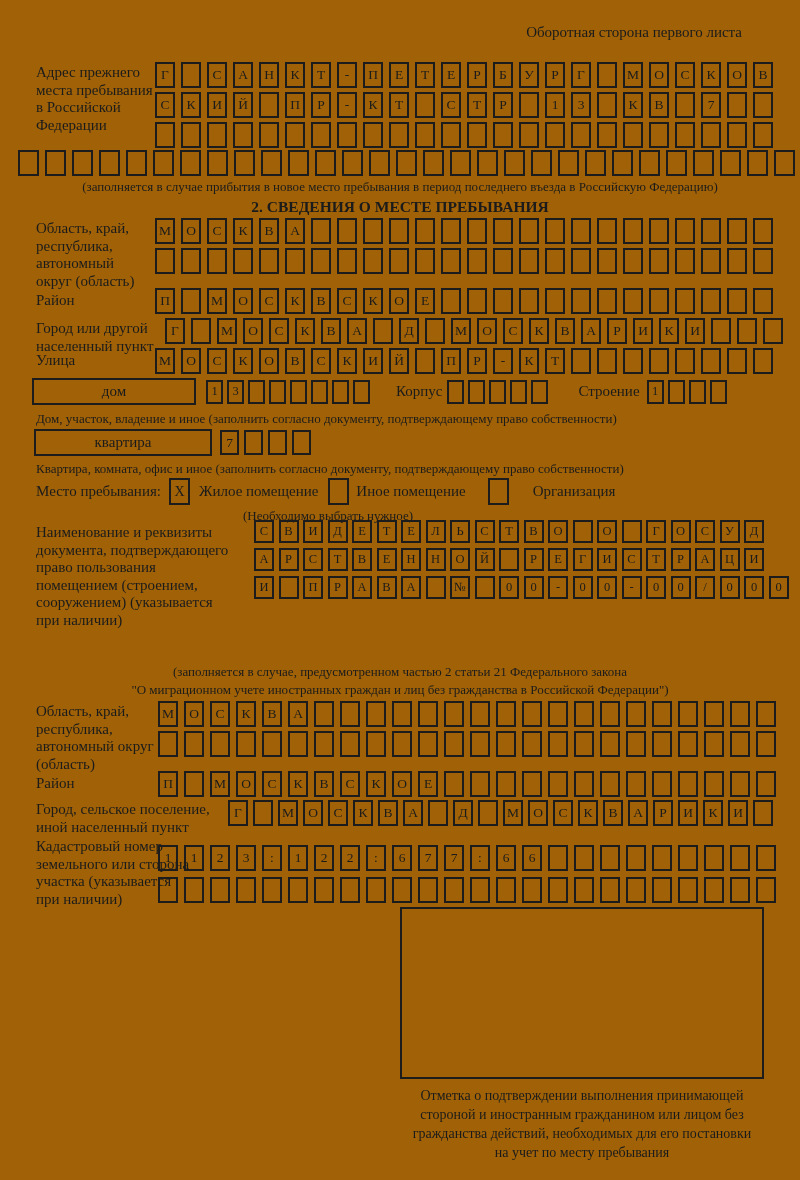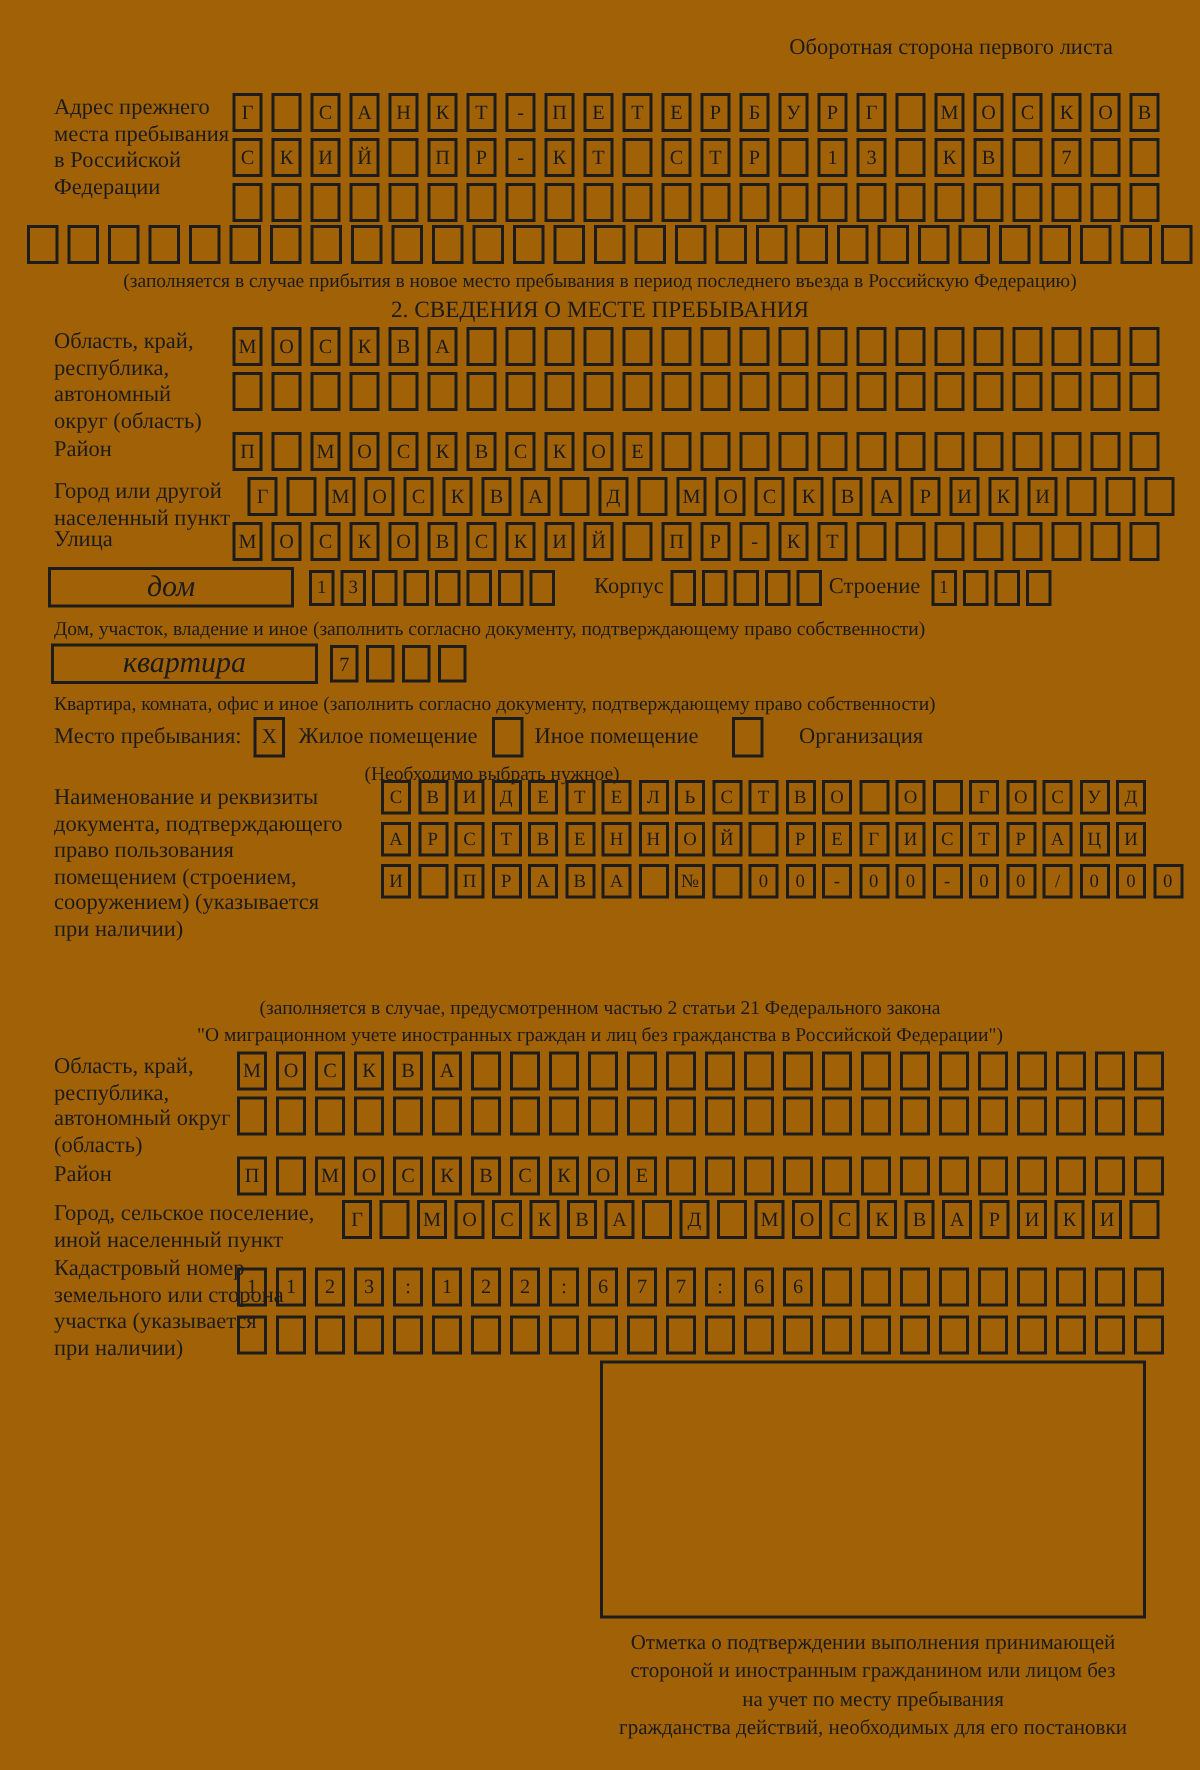--- a/index.html
+++ b/index.html
@@ -3,35 +3,35 @@
 <meta charset="utf-8">
 <style>
   html,body{margin:0;padding:0;background:#fff;}
   body{width:800px;height:1180px;overflow:hidden;color:#1b1b1b;
        font-family:"Liberation Serif","DejaVu Serif",serif;}
   .page{position:relative;width:800px;height:1180px;background:#a16207;}
   .abs{position:absolute;}
   .ctr{position:absolute;left:0;right:0;text-align:center;}
   .hdr{position:absolute;top:24px;right:58px;font-size:15px;}
   .lbl{position:absolute;left:36px;font-size:15px;line-height:17.5px;}
-  .b{font-weight:normal;}
+  .b{font-weight:bold;}
   .cap{font-size:13px;}
   .cells{position:absolute;display:flex;gap:6px;}
   .cell{flex:none;width:20px;height:26px;box-sizing:border-box;border:2px solid #1c1c1c;
         display:flex;align-items:center;justify-content:center;font-size:13.5px;}
   .w21 .cell{width:21px;}
   .doc{gap:4.5px;}
   .doc .cell{width:20px;height:23px;font-size:12.5px;}
   .g5{gap:5px;}
   .sm{gap:4px;}
   .sm .cell{width:17px;height:24px;font-size:12.5px;}
   .kv{gap:5px;}
   .kv .cell{width:19px;height:25px;}
   .wbox{box-sizing:border-box;border:2px solid #1c1c1c;display:flex;align-items:center;
-        justify-content:center;font-size:20px;font-style:italic;}
+        justify-content:center;font-size:15px;}
   .inline-lab{font-size:15px;white-space:nowrap;display:flex;align-items:center;}
   .row-flex{position:absolute;display:flex;align-items:center;}
   .cbox{flex:none;width:21px;height:27px;box-sizing:border-box;border:2px solid #1c1c1c;
         display:flex;align-items:center;justify-content:center;font-size:14px;}
   .stamp{position:absolute;left:400px;top:907px;width:364px;height:172px;
          box-sizing:border-box;border:2px solid #1c1c1c;}
   .stampcap{position:absolute;left:388px;top:1086px;width:388px;text-align:center;
             font-size:14px;line-height:19px;}
 </style>
 </head>
@@ -321,21 +321,21 @@
         <span class="cell"></span>
       </div>
     <div class="inline-lab" style="margin-left:26px">Корпус</div>
     <div class="cells sm" style="position:static;margin-left:5px">
         <span class="cell"></span>
         <span class="cell"></span>
         <span class="cell"></span>
         <span class="cell"></span>
         <span class="cell"></span>
       </div>
-    <div class="inline-lab" style="margin-left:4px">Строение</div>
+    <div class="inline-lab" style="margin-left:30px">Строение</div>
     <div class="cells sm" style="position:static;margin-left:7px">
         <span class="cell">1</span>
         <span class="cell"></span>
         <span class="cell"></span>
         <span class="cell"></span>
       </div>
   </div>
   <div class="lbl cap" style="top:410px">Дом, участок, владение и иное (заполнить согласно документу, подтверждающему право собственности)</div>
 
   <div class="row-flex" style="left:34px;top:429px">
@@ -616,17 +616,17 @@
       <span class="cell"></span>
       <span class="cell"></span>
       <span class="cell"></span>
       <span class="cell"></span>
     </div>
 
   <div class="stamp"></div>
   <div class="stampcap">
     <div>Отметка о подтверждении выполнения принимающей</div>
     <div>стороной и иностранным гражданином или лицом без</div>
+    <div>гражданства действий, необходимых для его постановки</div>
     <div>на учет по месту пребывания</div>
-    <div>гражданства действий, необходимых для его постановки</div>
   </div>
 
 </div>
 
 </body></html>

